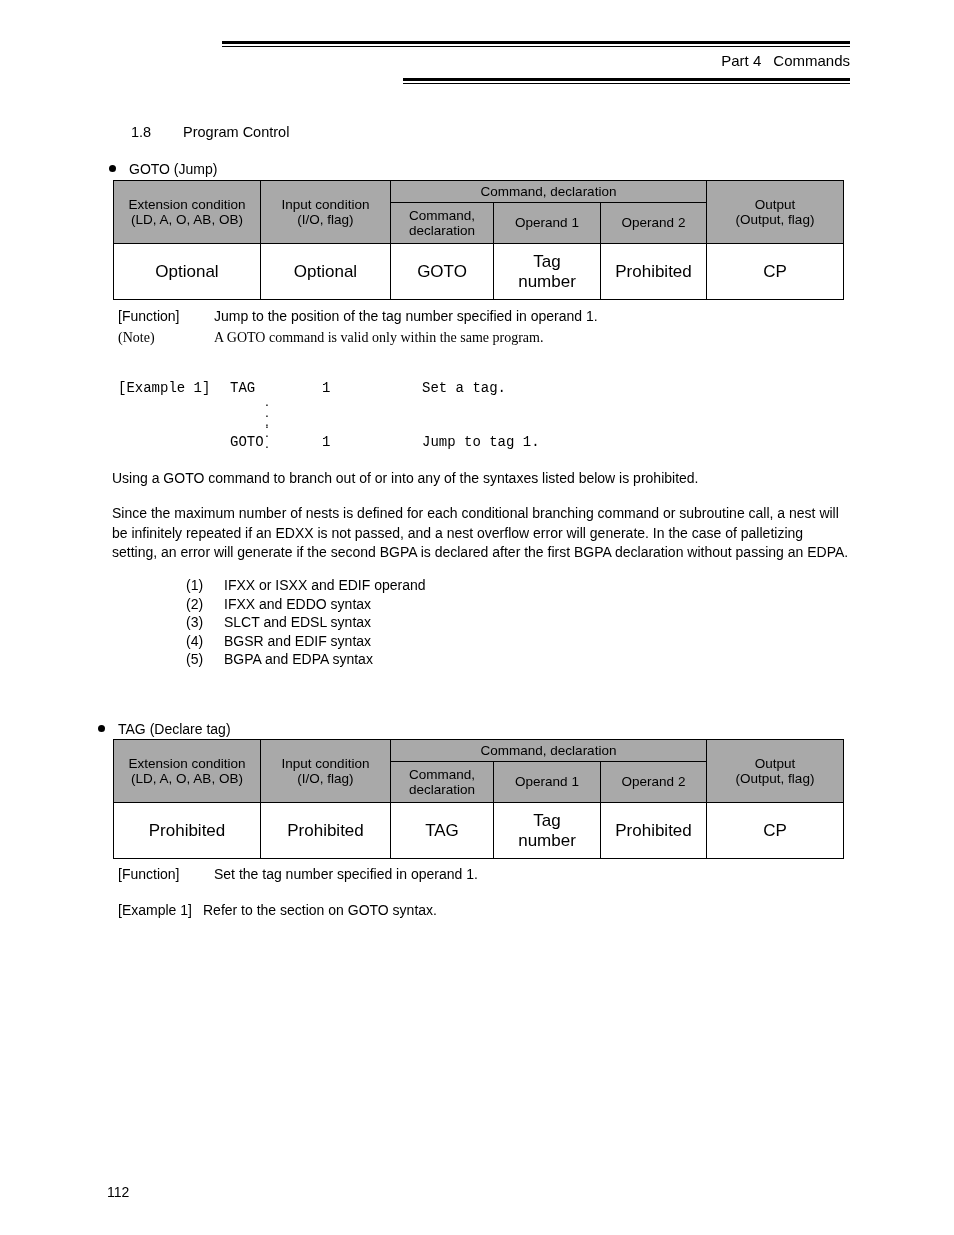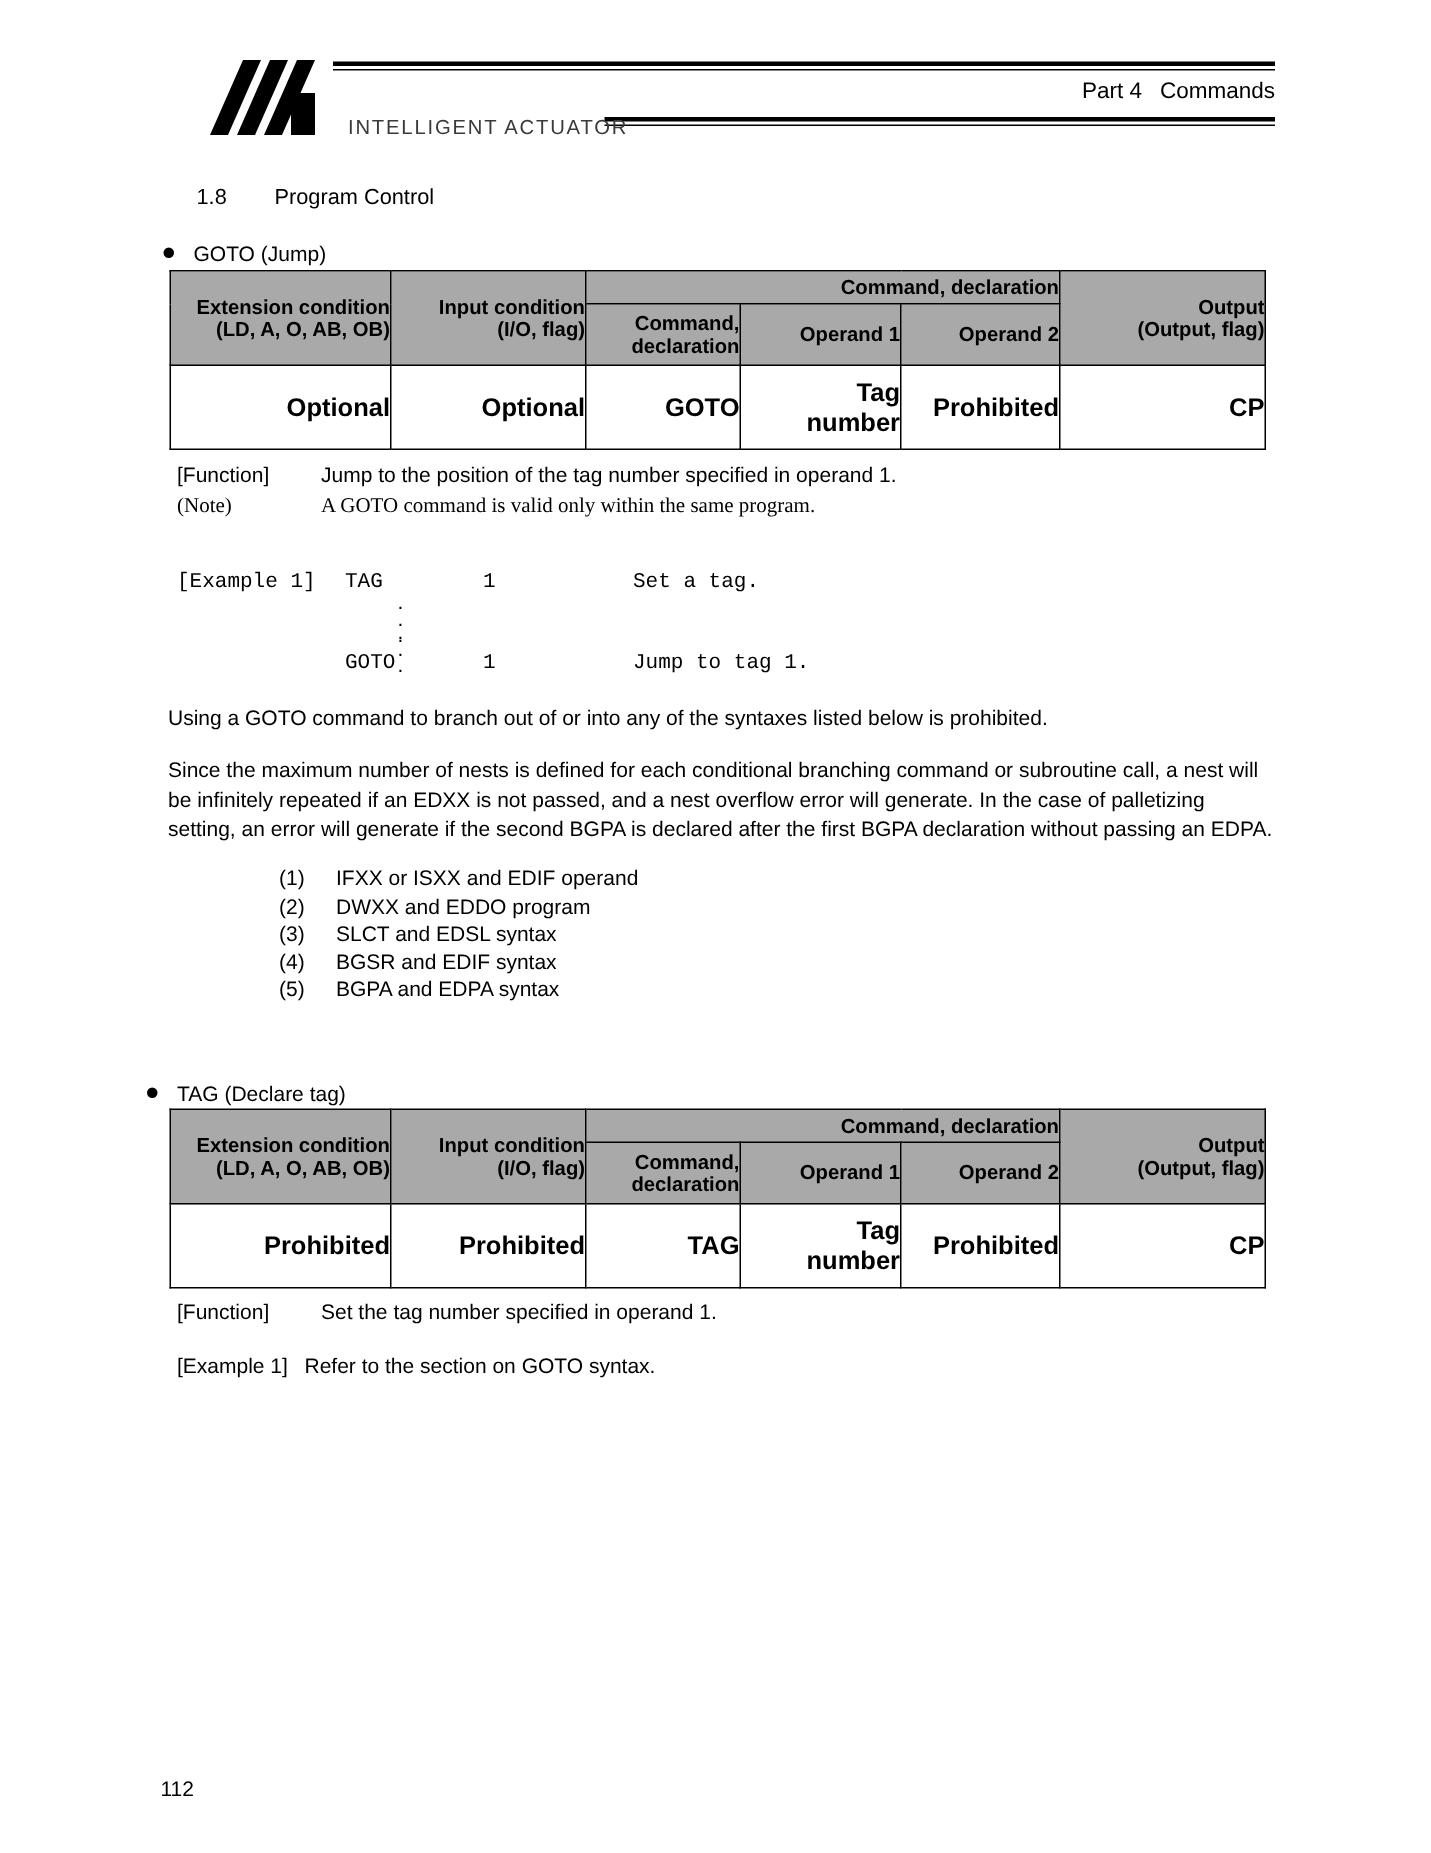--- a/index.html
+++ b/index.html
@@ -118,26 +118,25 @@
   
   .cmd-table {
     position: absolute;
     border-collapse: collapse;
     table-layout: fixed;
     border: 1.6px solid #000;
     background: #ffffff;
   }
   .cmd-table td {
     border: 1.2px solid #000;
-    text-align: right;
+    text-align: center;
     vertical-align: middle;
     padding: 0;
     font-size: 13.5px;
     line-height: 1.12;
-    font-weight: bold;
   }
   .cmd-table td.hd {
     background: #a9a9a9;
     font-size: 13.5px;
   }
   .cmd-table td.grp {
     height: 21px;
     font-size: 13.5px;
   }
   .cmd-table td.sub {
@@ -201,29 +200,20 @@
   <div class="rule-top">
     <div class="thick"></div>
     <div class="thin"></div>
   </div>
 
   <div class="rule-bottom">
     <div class="thick"></div>
     <div class="thin"></div>
   </div>
 
-  <div class="logo-block">
-    <svg class="logo-mark" viewBox="0 0 112 50">
-      <polygon points="22,50 44,0 56,0 34,50" fill="#000"></polygon>
-      <polygon points="40,50 62,0 74,0 52,50" fill="#000"></polygon>
-      <polygon points="58,50 80,0 92,0 70,50" fill="#000"></polygon>
-      <polygon points="76,22 92,22 92,50 76,50" fill="#000"></polygon>
-    </svg>
-    <div class="logo-wordmark">INTELLIGENT ACTUATOR</div>
-  </div>
 
   <div class="header-title">
     <span>Part 4</span><span class="part-gap"></span><span>Commands</span>
   </div>
 </div>
 
 <div class="content">
 
   <div class="section-heading">
     <span class="num">1.8</span><span>Program Control</span>
@@ -306,21 +296,21 @@
   <div class="ex-row" style="left:118px; top:434px;">
     <span class="ex-lbl"></span><span class="ex-cmd">GOTO</span><span class="ex-op">1</span><span>Jump to tag 1.</span>
   </div>
 
   <div class="tx" style="left:112px; top:470px;">Using a GOTO command to branch out of or into any of the syntaxes listed below is prohibited.</div>
 
   <div class="para" style="left:112px; top:504px; width:740px;">Since the maximum number of nests is defined for each conditional branching command or subroutine call, a nest will be infinitely repeated if an EDXX is not passed, and a nest overflow error will generate. In the case of palletizing setting, an error will generate if the second BGPA is declared after the first BGPA declaration without passing an EDPA.</div>
 
   <div class="num-list" style="left:186px; top:576px;">
     <div class="li"><span class="n">(1)</span><span>IFXX or ISXX and EDIF operand</span></div>
-    <div class="li"><span class="n">(2)</span><span>DWXX and EDDO program</span></div>
+    <div class="li"><span class="n">(2)</span><span>IFXX and EDDO syntax</span></div>
     <div class="li"><span class="n">(3)</span><span>SLCT and EDSL syntax</span></div>
     <div class="li"><span class="n">(4)</span><span>BGSR and EDIF syntax</span></div>
     <div class="li"><span class="n">(5)</span><span>BGPA and EDPA syntax</span></div>
   </div>
 
   <div class="bullet-heading" style="left:98px; top:721px;">
     <span class="dot"></span><span>TAG (Declare tag)</span>
   </div>
 
   <table class="cmd-table" style="left:113px; top:739px; width:730px;">

